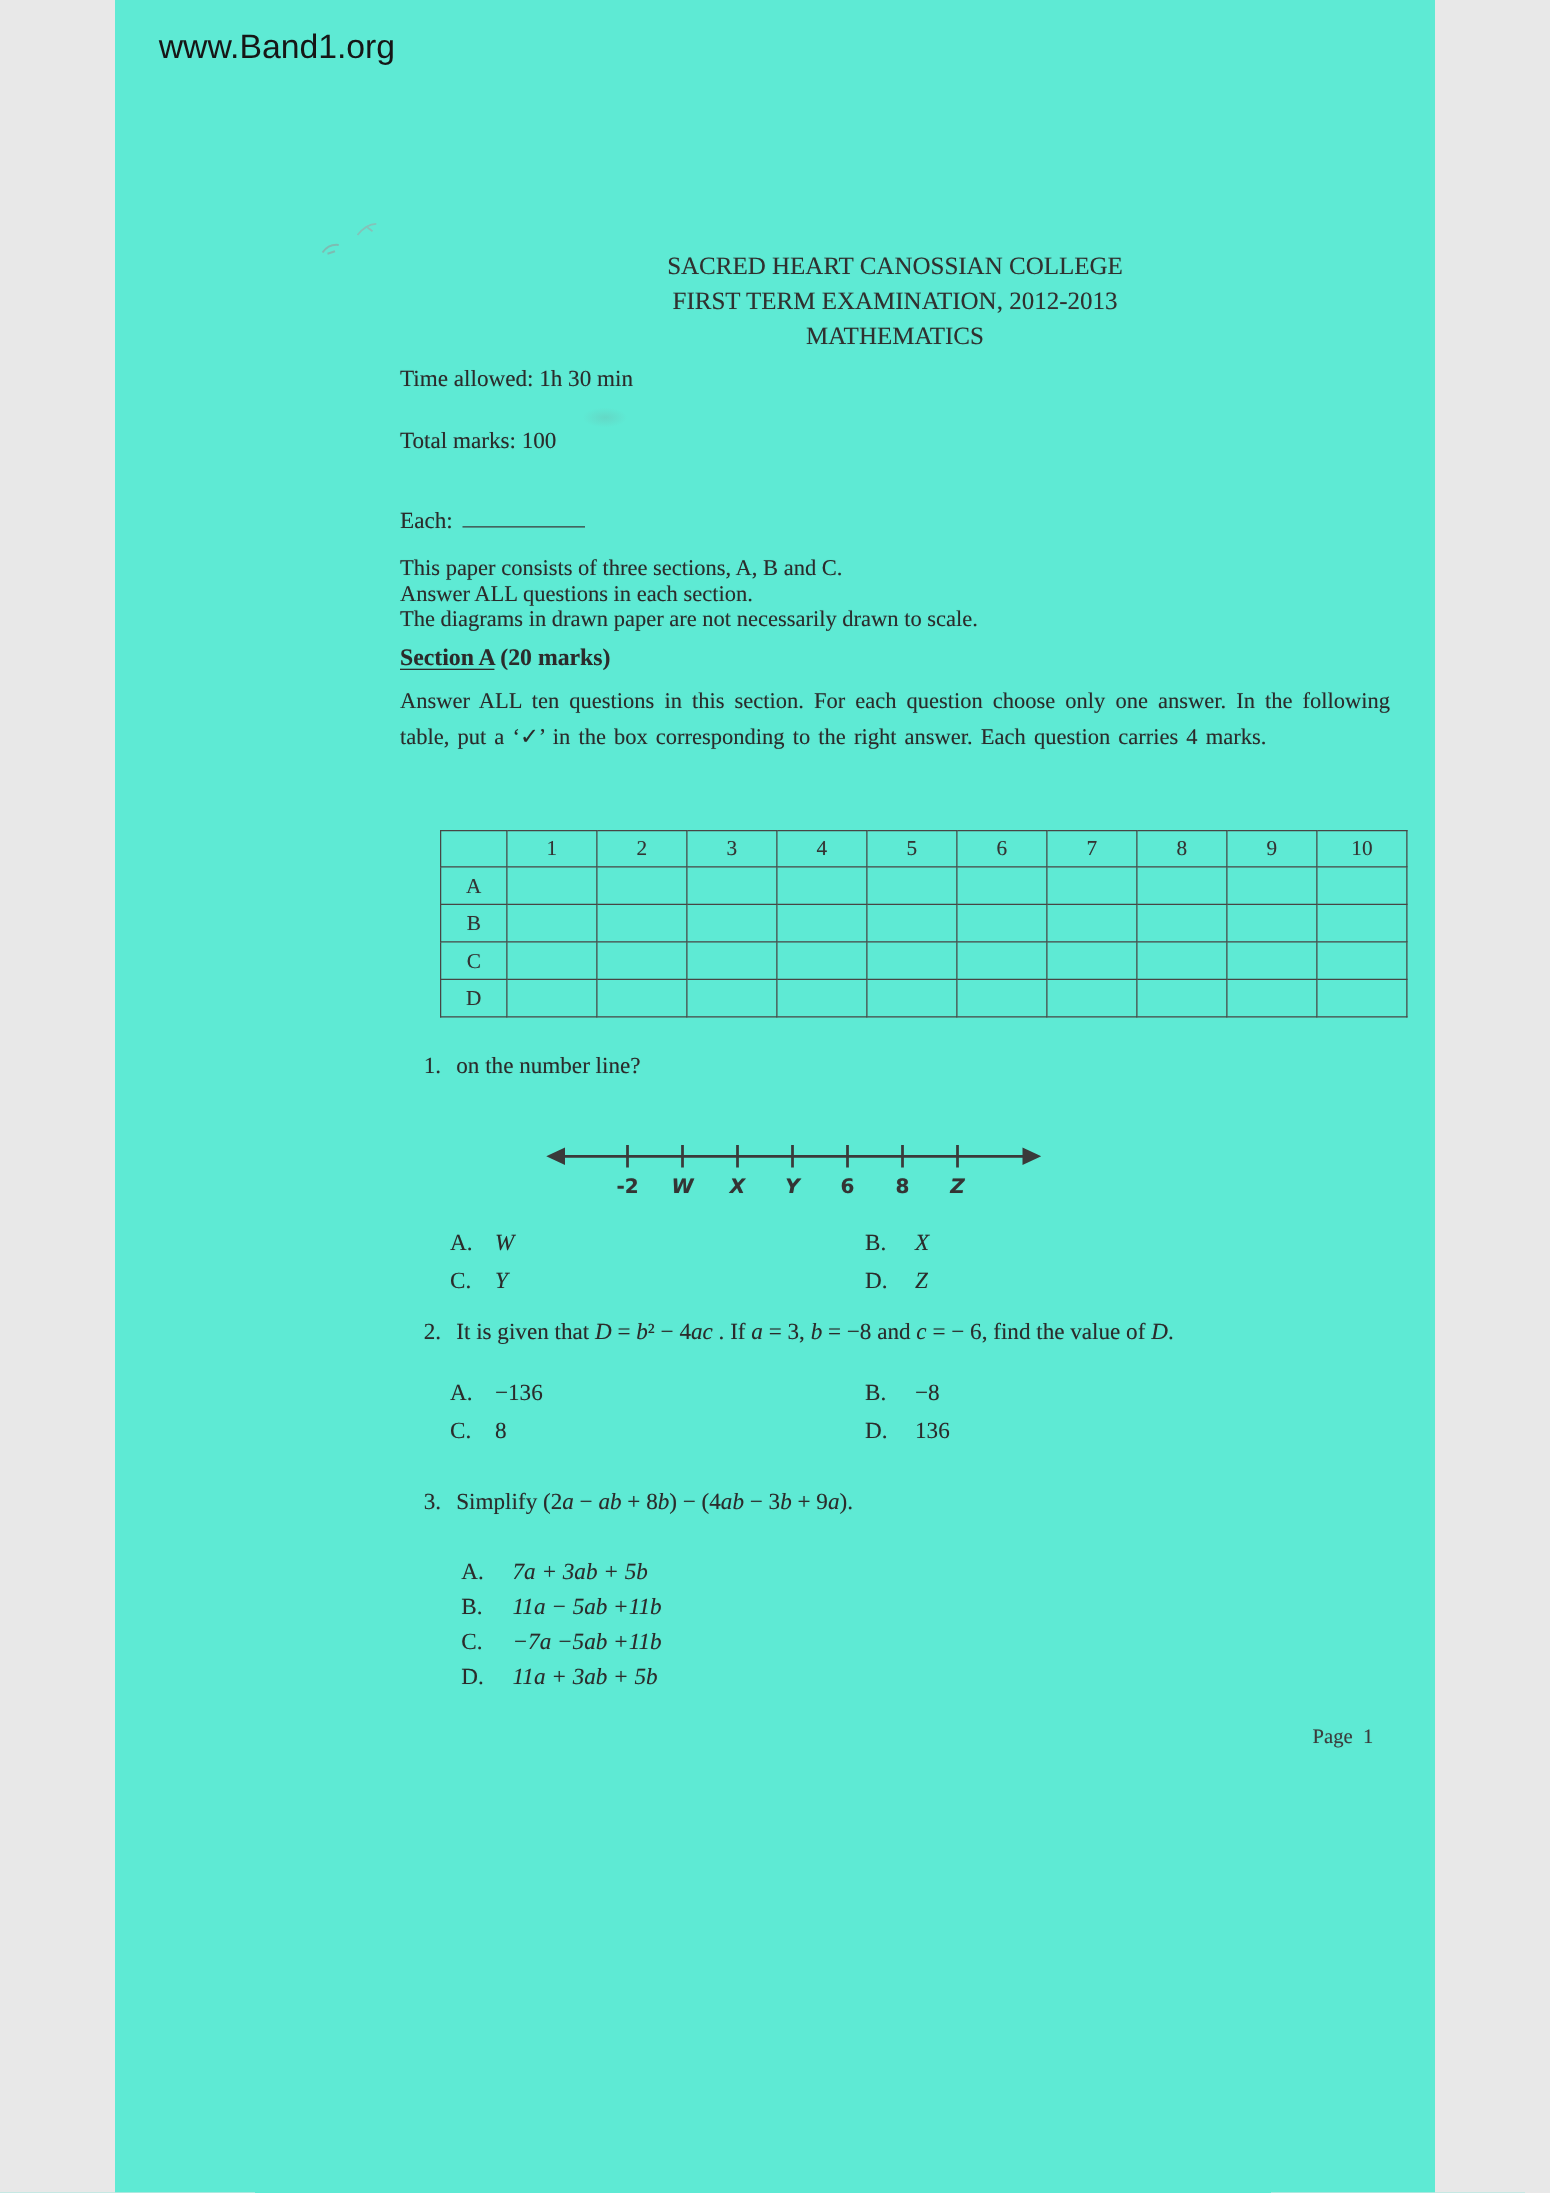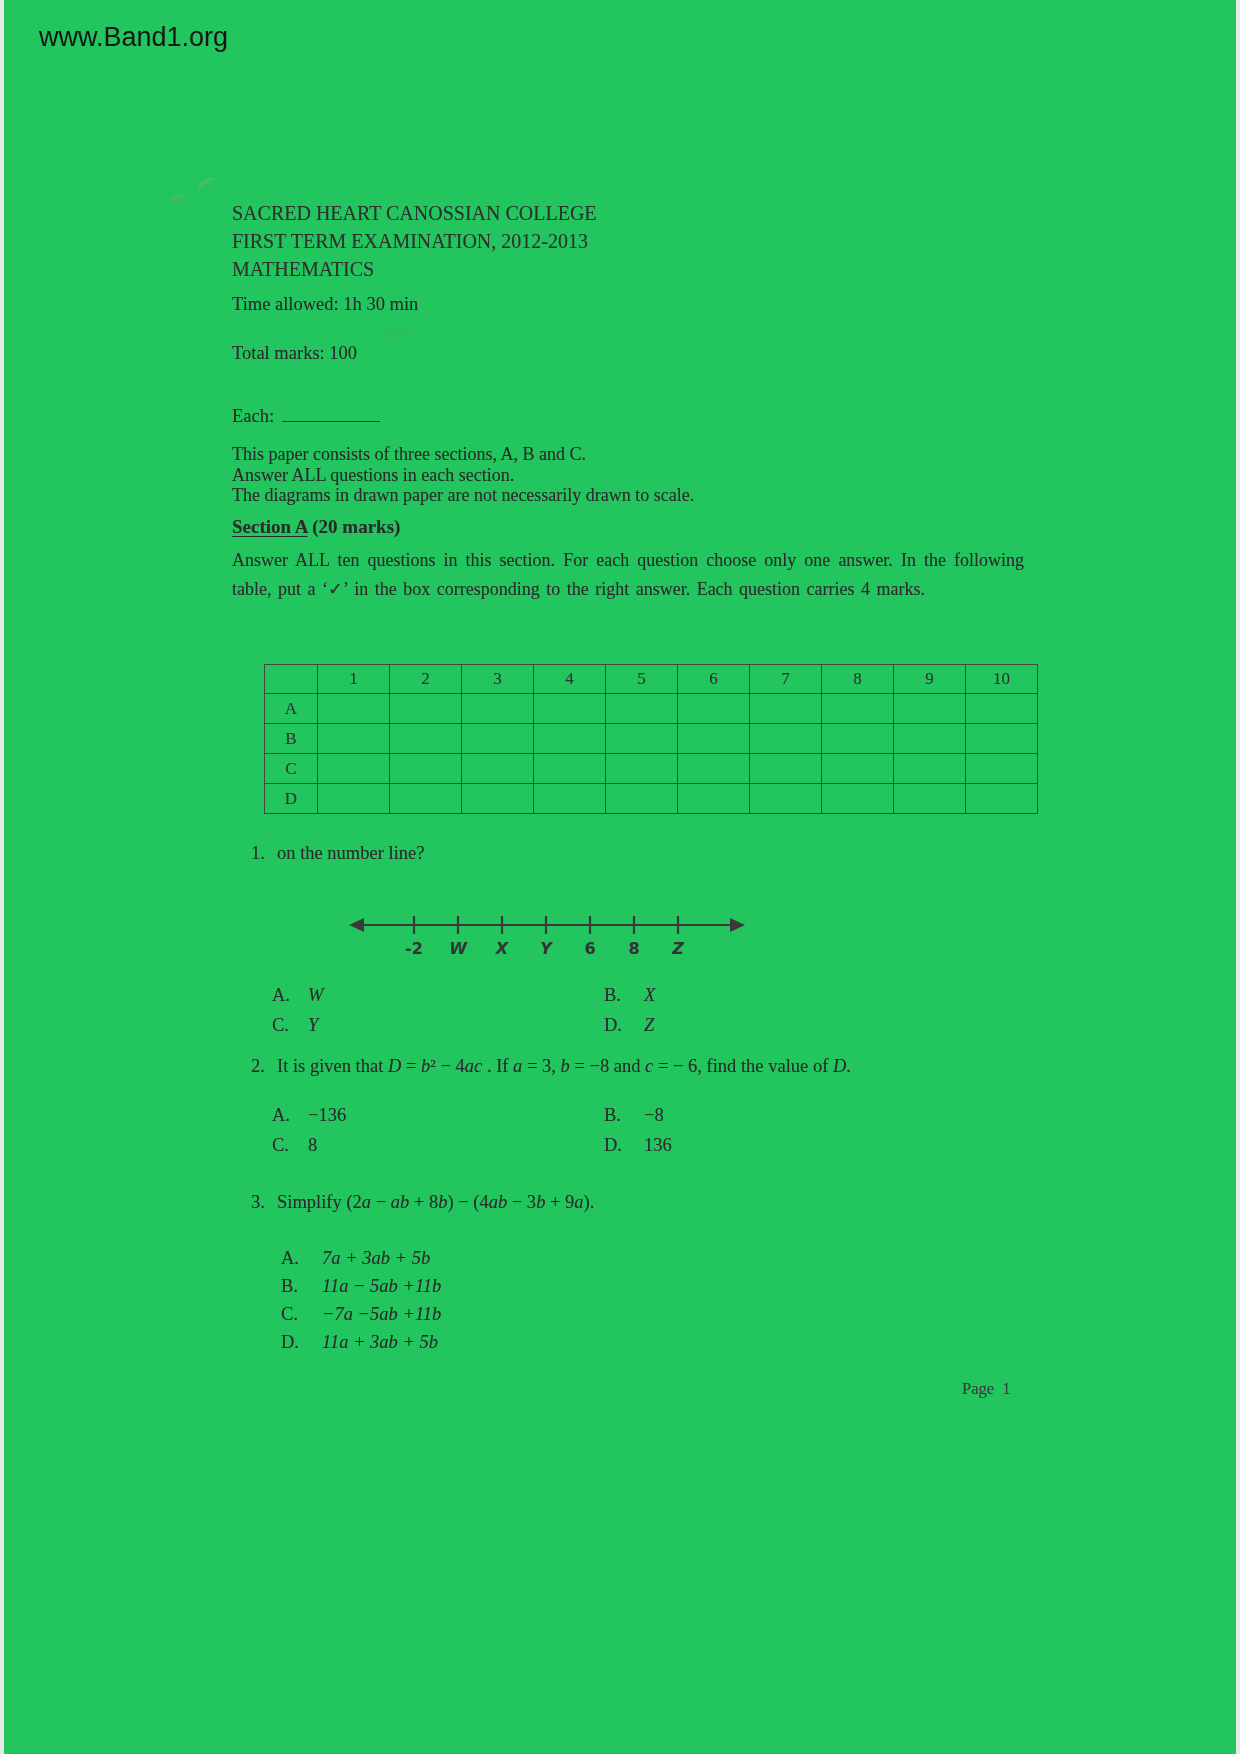--- a/index.html
+++ b/index.html
@@ -1,38 +1,39 @@
 <!DOCTYPE html>
 <html><head>
 <meta charset="utf-8">
 <style>
   html, body { margin: 0; padding: 0; background: #e8e8e8; }
   .page {
     position: relative;
-    width: 1232px;
+    width: 1056px;
     height: 1754px;
     margin: 0 auto;
-    background: #22c55e;
+    background: #5eead4;
     font-family: "Liberation Serif", serif;
     color: #2b2b2b;
     text-shadow: 0 0 0.6px rgba(50,50,50,0.35);
     overflow: hidden;
   }
   .abs { position: absolute; }
   .it { font-style: italic; }
 
   .watermark {
     left: 35px; top: 22px;
     font-family: "Liberation Sans", sans-serif;
     font-size: 27px; color: #161616;
     text-shadow: none;
   }
 
   .title-block {
     left: 228px; top: 199px; width: 792px;
+    text-align: center;
     font-size: 20px; line-height: 28px;
     color: #30302f;
   }
 
   .meta-line { left: 228px; font-size: 18.5px; text-align: center; }
 
   .score-line {
     display: inline-block;
     width: 98px; height: 17px;
     border-bottom: 1.6px solid #3a3a3a;

